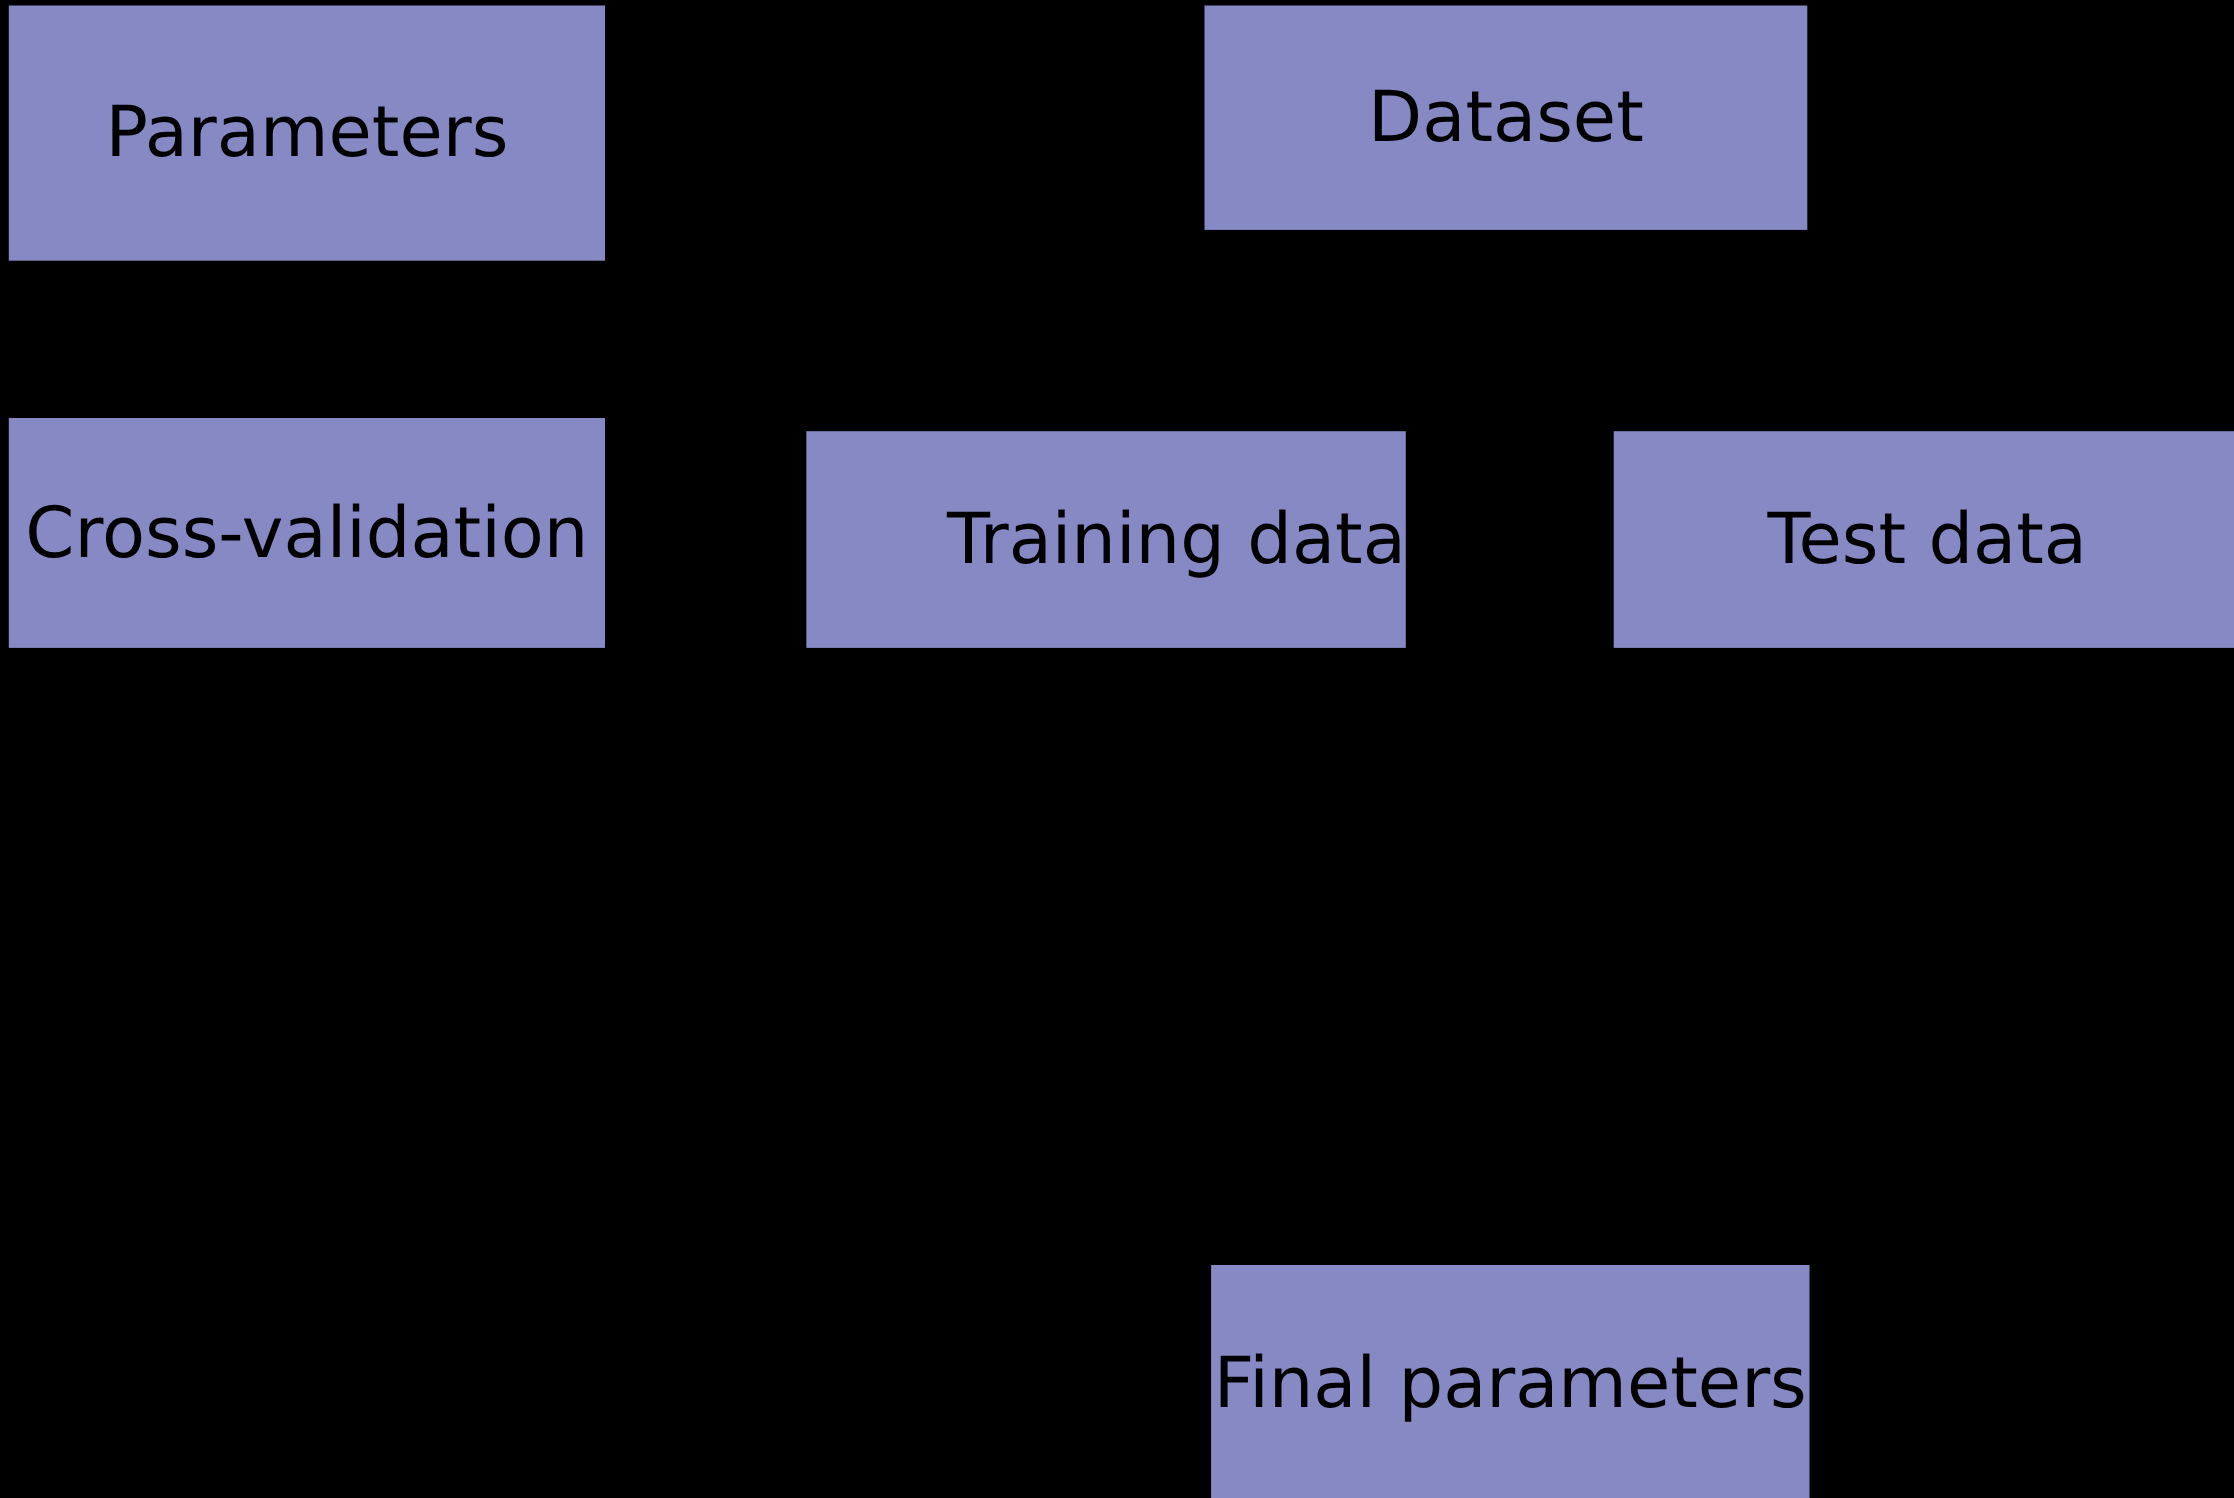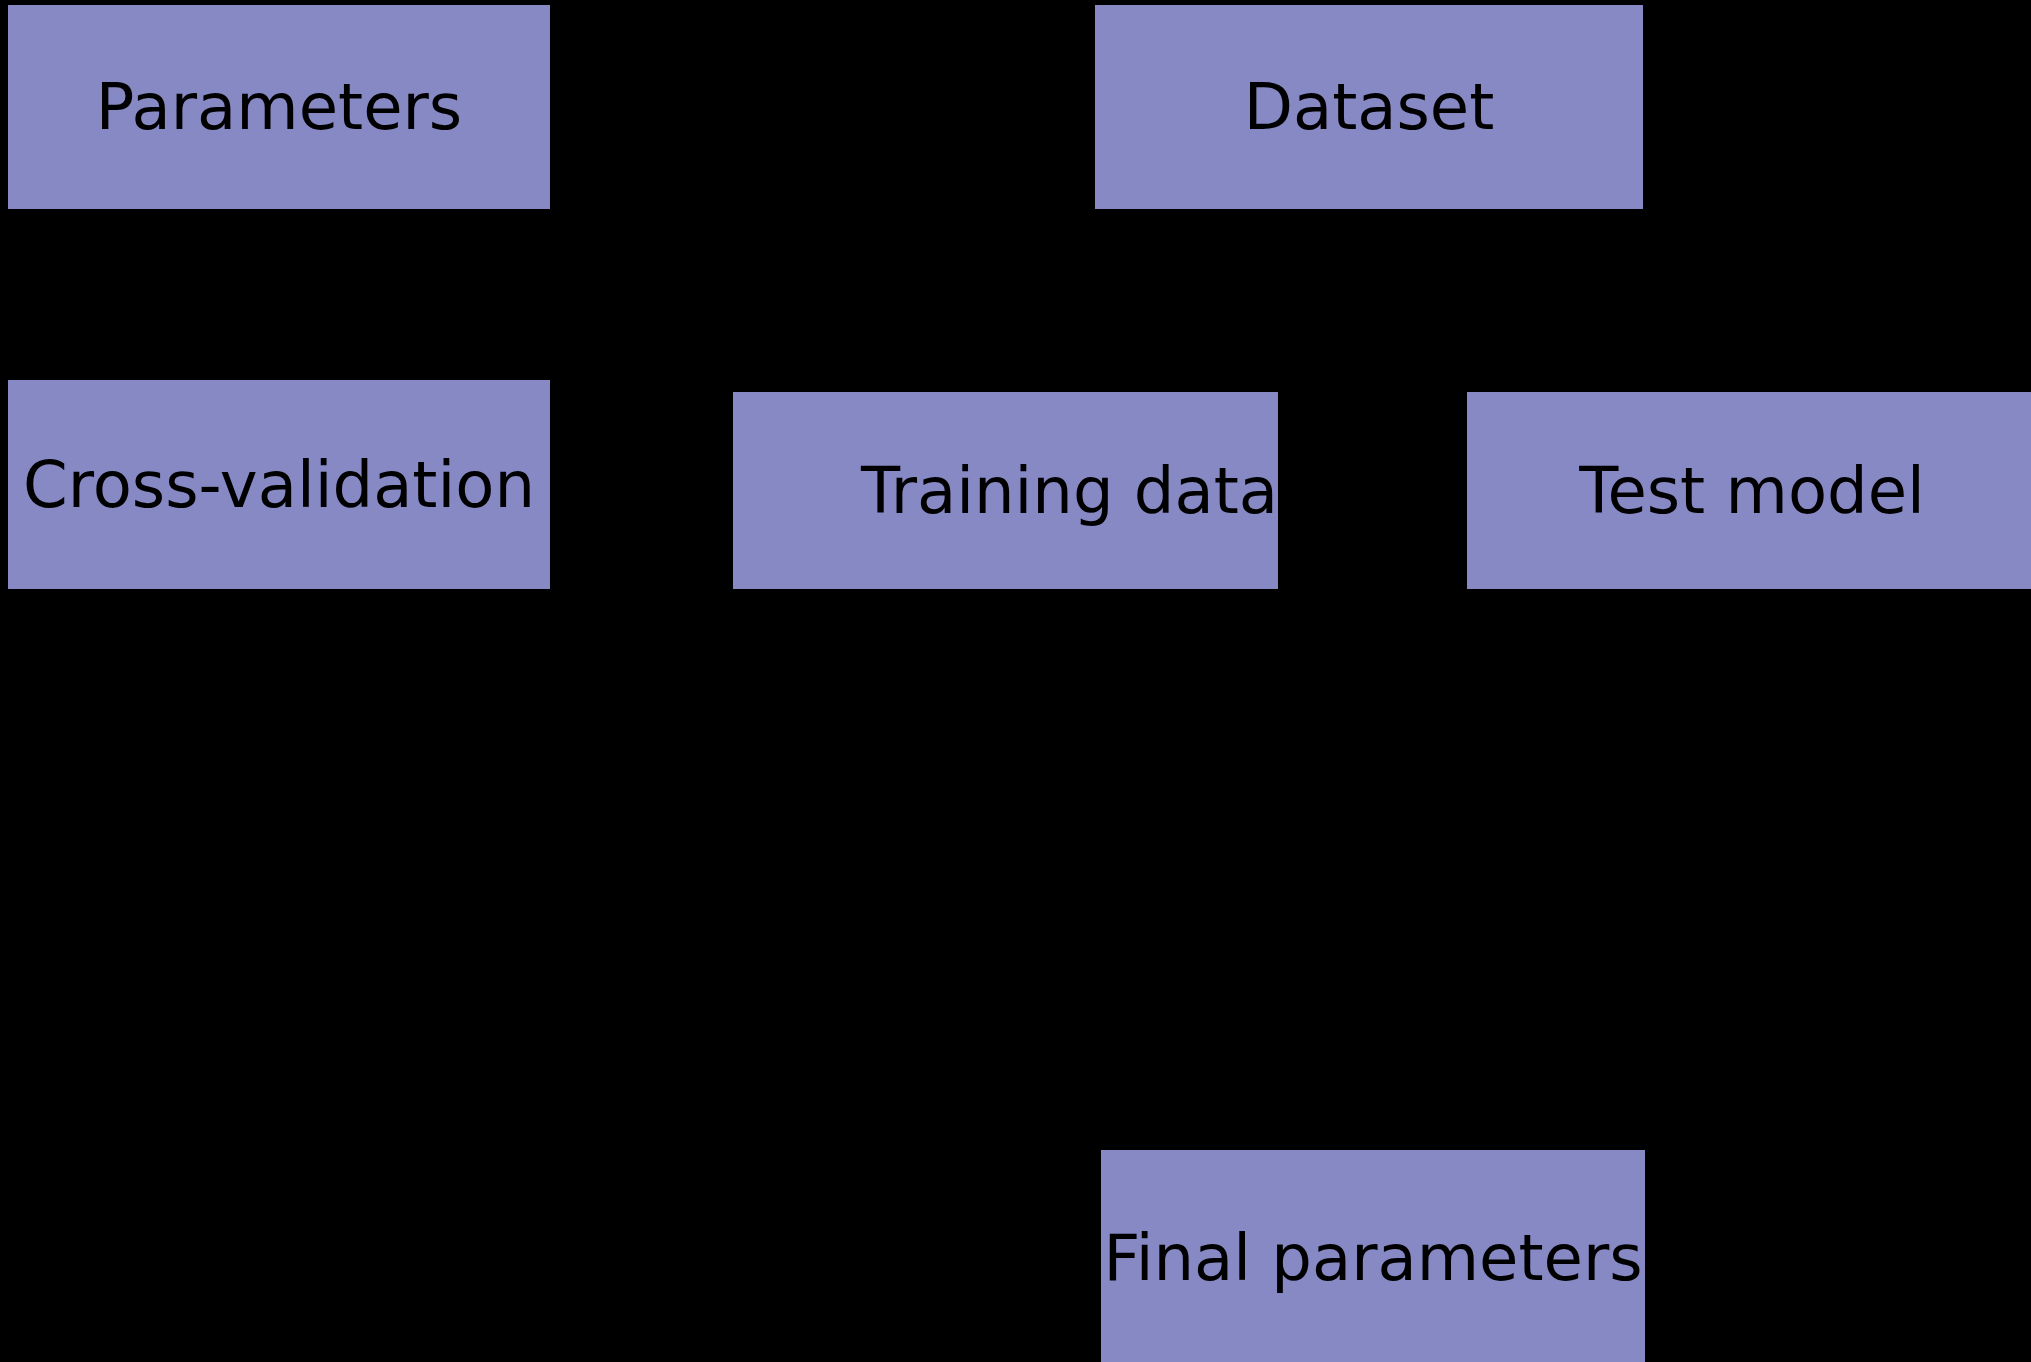--- a/index.html
+++ b/index.html
@@ -29,21 +29,21 @@
   }
   .node .node-label {
     font-size: 64px;
     font-weight: 400;
     color: #000000;
     letter-spacing: 0px;
     display: block;
   }
 
   
-  #node-parameters       { left: 8px;    top: 5px;    width: 542px; height: 204px; }
+  #node-parameters       { left: 8px;    top: 5px;    width: 542px; height: 232px; }
   #node-dataset          { left: 1095px; top: 5px;    width: 548px; height: 204px; }
   #node-cross-validation { left: 8px;    top: 380px;  width: 542px; height: 209px; }
   #node-training-data    { left: 733px;  top: 392px;  width: 545px; height: 197px; justify-content: flex-end; }
   #node-test-data        { left: 1467px; top: 392px;  width: 570px; height: 197px; }
   #node-best-parameters  { left: 8px;    top: 765px;  width: 542px; height: 202px; }
   #node-retrained-model  { left: 745px;  top: 765px;  width: 543px; height: 200px; }
   #node-final-evaluation { left: 1101px; top: 1150px; width: 544px; height: 215px; }
 </style>
 </head>
 <body>
@@ -60,21 +60,21 @@
 
   <div class="node" id="node-cross-validation">
     <span class="node-label">Cross-validation</span>
   </div>
 
   <div class="node" id="node-training-data">
     <span class="node-label">Training data</span>
   </div>
 
   <div class="node" id="node-test-data">
-    <span class="node-label">Test model</span>
+    <span class="node-label">Test data</span>
   </div>
 
 
 
   <div class="node" id="node-final-evaluation">
     <span class="node-label">Final parameters</span>
   </div>
 
 </div>
 

